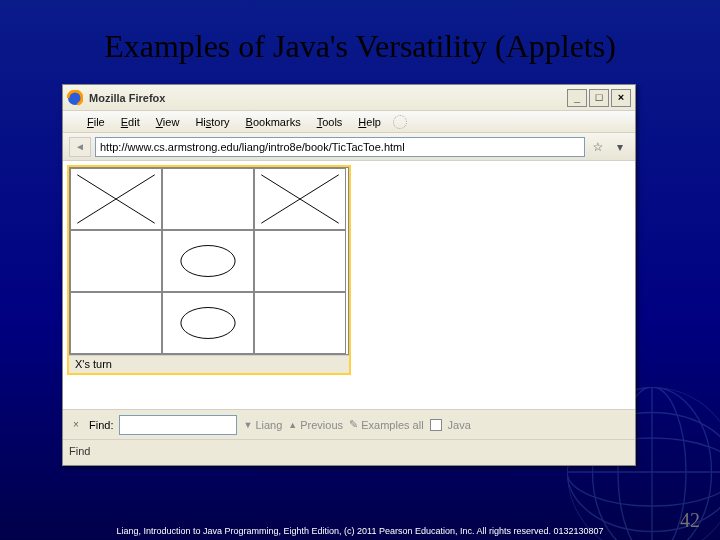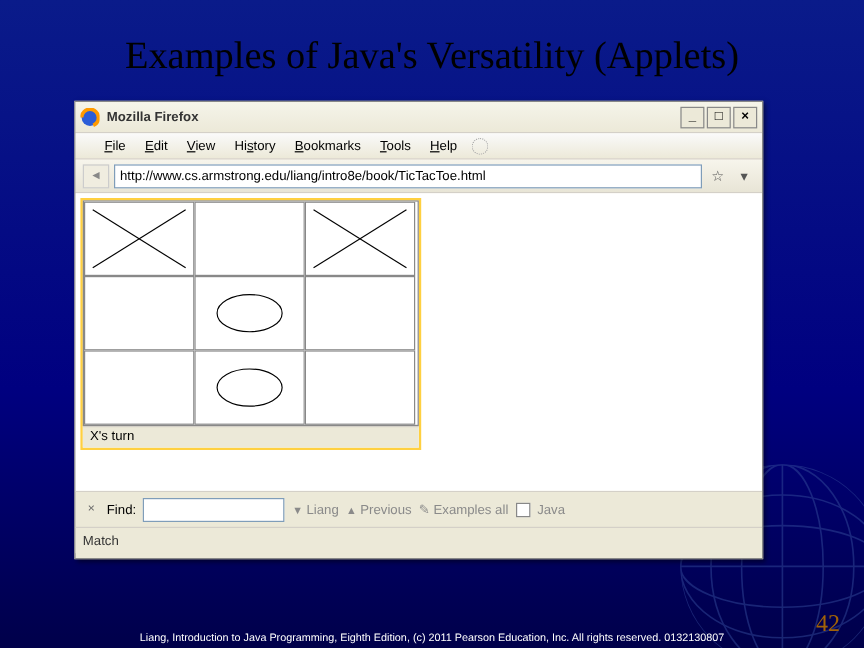--- a/index.html
+++ b/index.html
@@ -78,21 +78,21 @@
   .statusbar {
     height:22px; border-top:1px solid #d4d0c8; background:#ece9d8;
     display:flex; align-items:center; padding:0 6px; font-size:11px; color:#333;
   }
   .footer {
     position:absolute; bottom:4px; left:0; right:0;
     text-align:center; color:#fff; font-family: Arial, sans-serif; font-size:9px;
     padding: 0 60px;
   }
   .page-num {
-    position:absolute; bottom:8px; right:20px; color:#a16207; font-family:"Times New Roman",serif; font-size:20px;
+    position:absolute; bottom:8px; right:20px; color:#737373; font-family:"Times New Roman",serif; font-size:20px;
   }
   .globe {
     position:absolute; right:0; bottom:0; width:170px; height:170px; opacity:0.5;
   }
 </style>
 </head>
 <body>
 
 <div class="slide-title">Examples of Java's Versatility (Applets)</div>
 
@@ -187,19 +187,19 @@
       </span>
     <span class="find-btn">
         <span>✎</span>
         <span>Examples all</span>
       </span>
     <span class="find-cb"></span>
     <span class="find-btn">Java</span>
   </div>
 
   <div class="statusbar">
-    <span>Match</span>
+    <span>Find</span>
   </div>
 
 </div>
 
 <div class="footer">Liang, Introduction to Java Programming, Eighth Edition, (c) 2011 Pearson Education, Inc. All rights reserved. 0132130807</div>
 <div class="page-num">42</div>
 
 </body></html>

